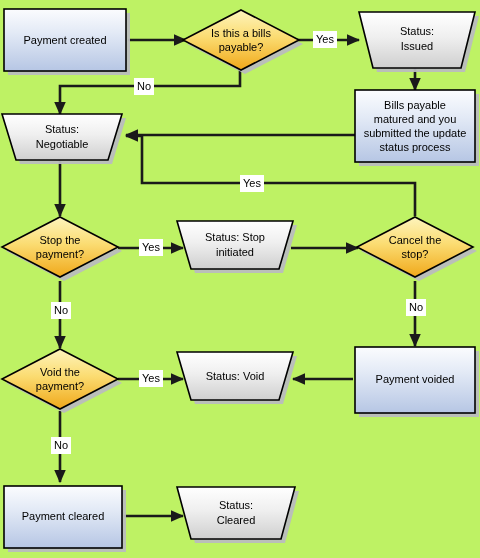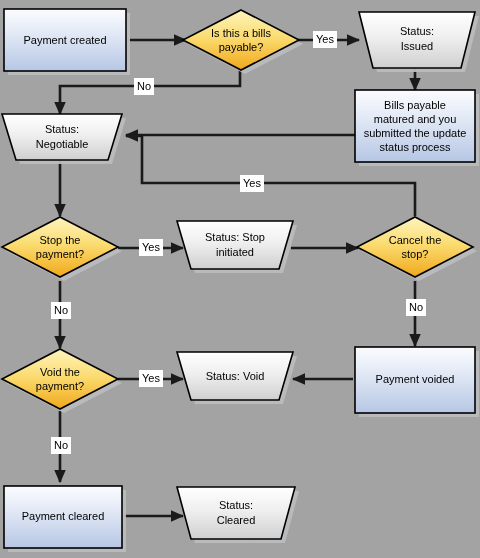--- a/index.html
+++ b/index.html
@@ -4,21 +4,21 @@
 <style>
   html, body {
     margin: 0;
     padding: 0;
     background: #4d6670;
   }
   #diagram-root {
     position: relative;
     width: 480px;
     height: 558px;
-    background: #a3a3a3;
+    background: #bef264;
     overflow: hidden;
     font-family: "Liberation Sans", sans-serif;
   }
   svg#flow {
     display: block;
     width: 480px;
     height: 558px;
   }
   .node-label {
     font-family: "Liberation Sans", sans-serif;

